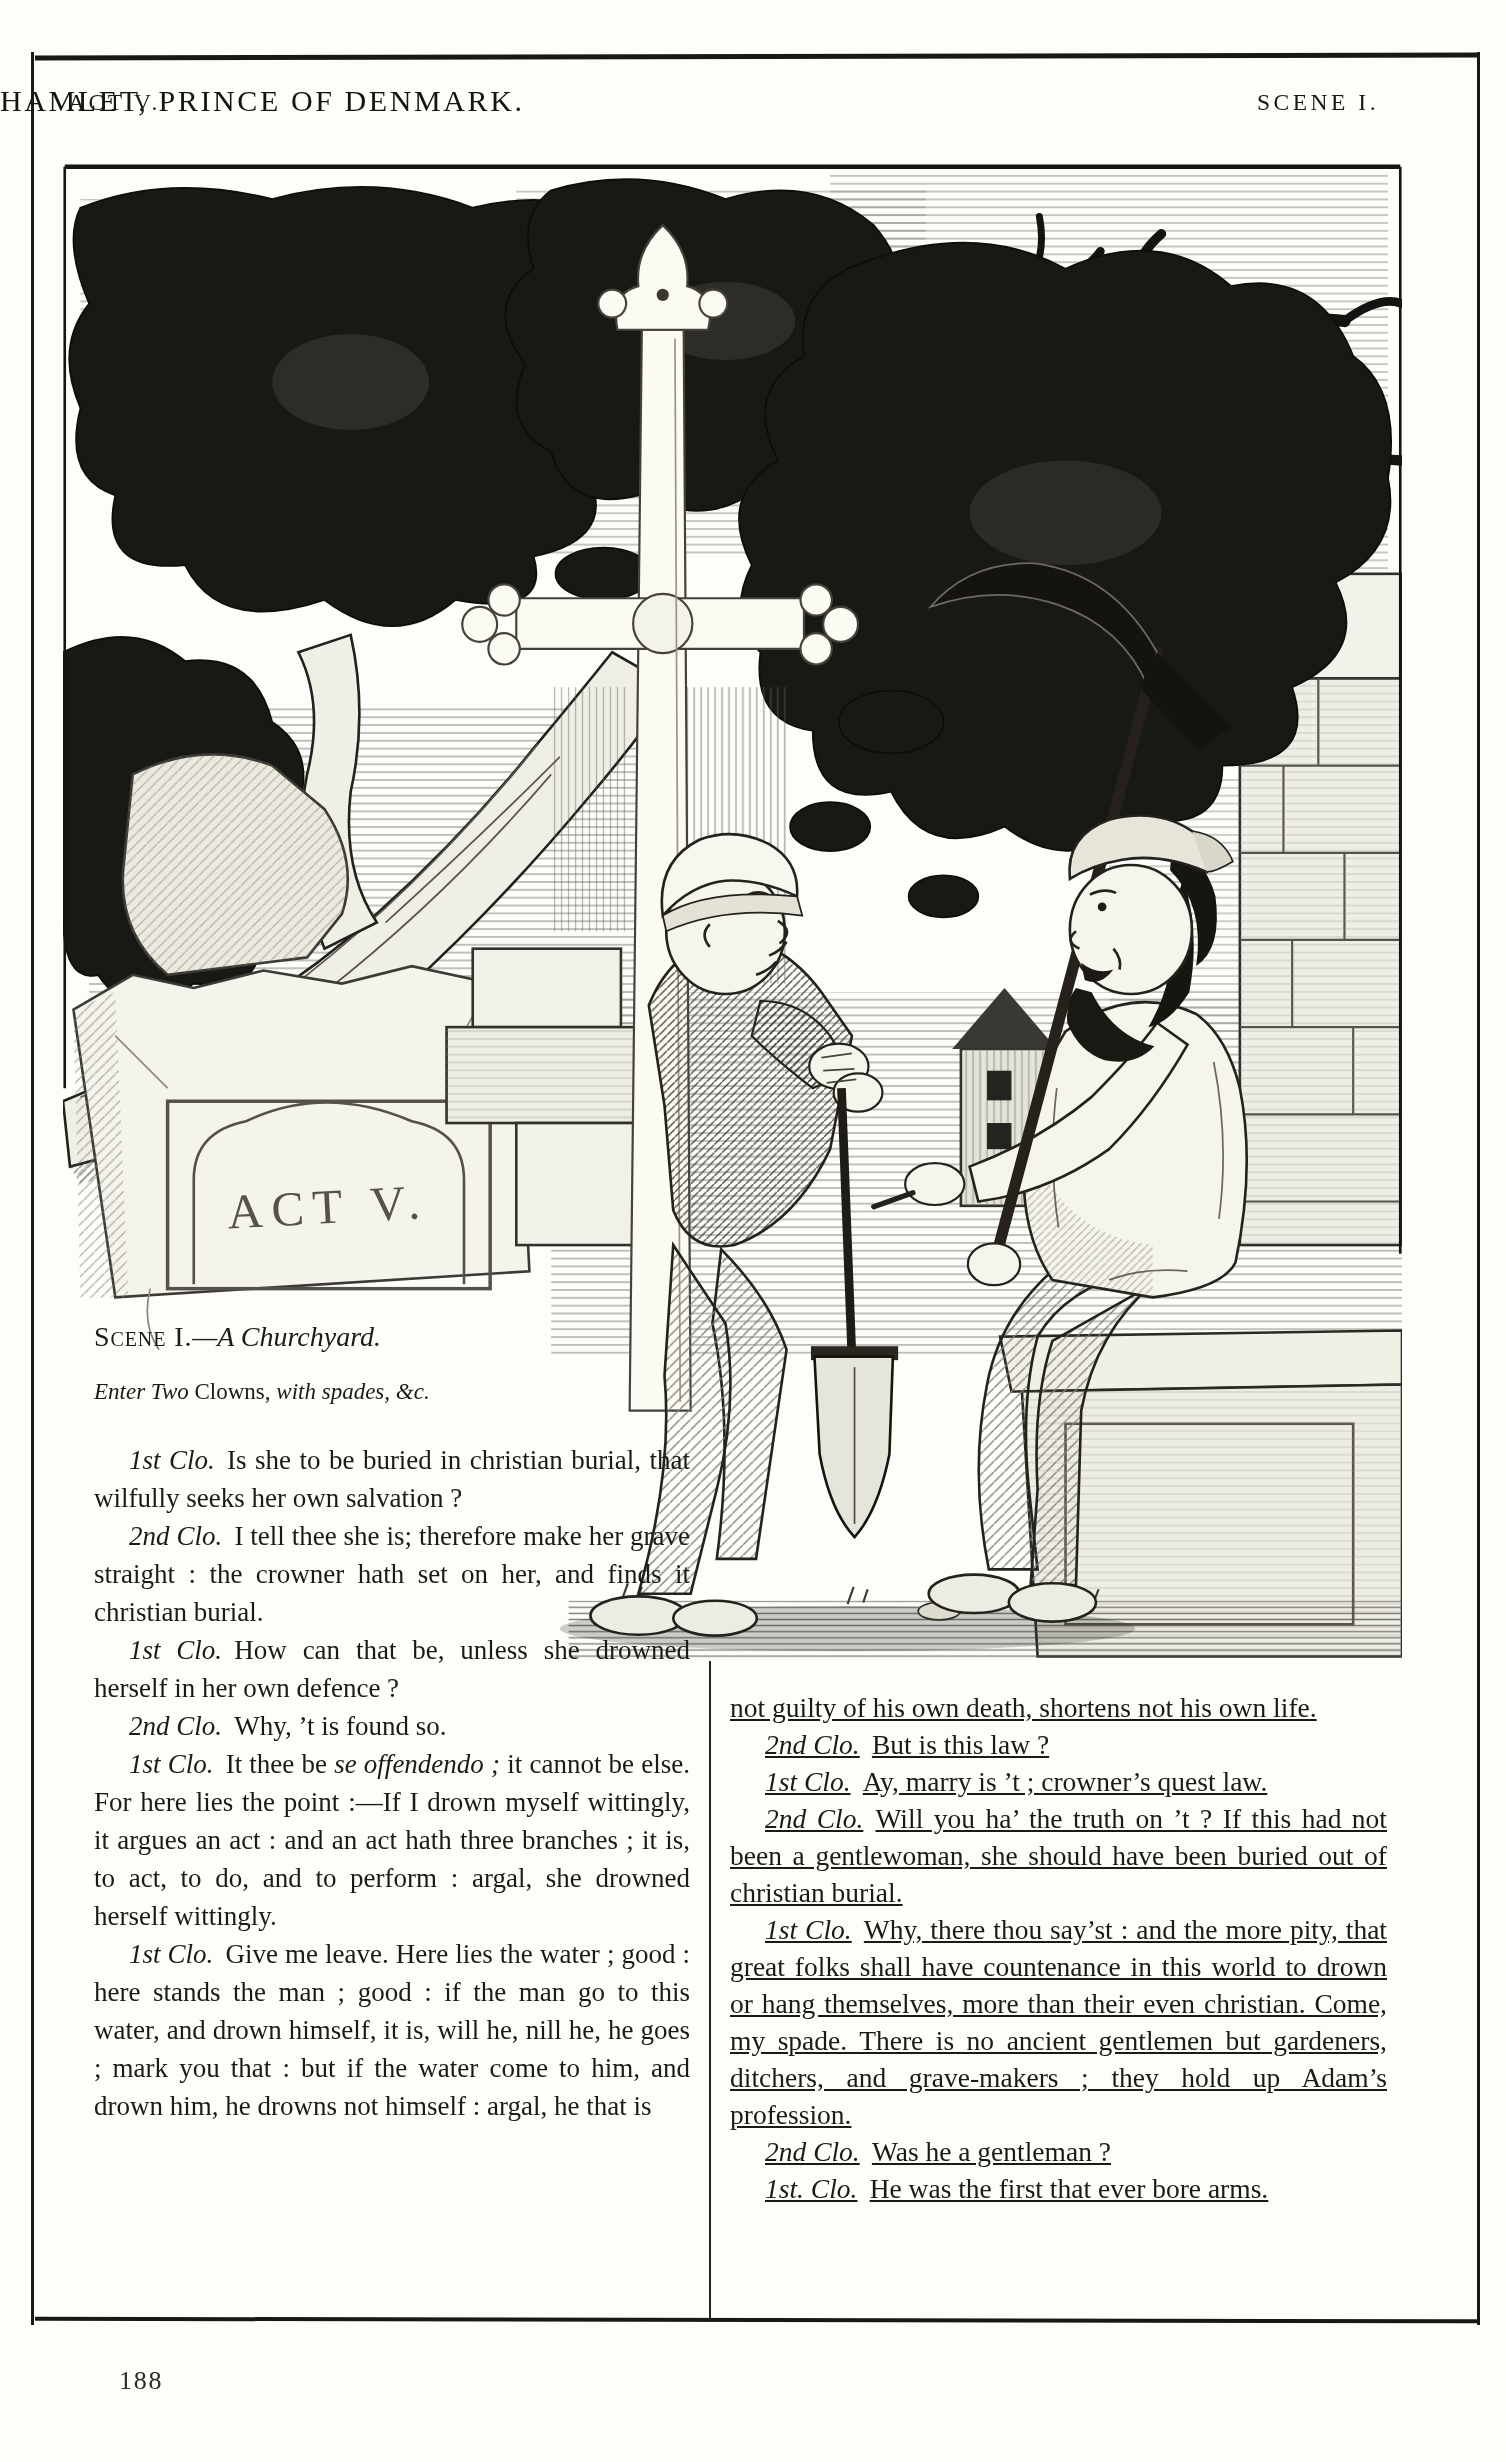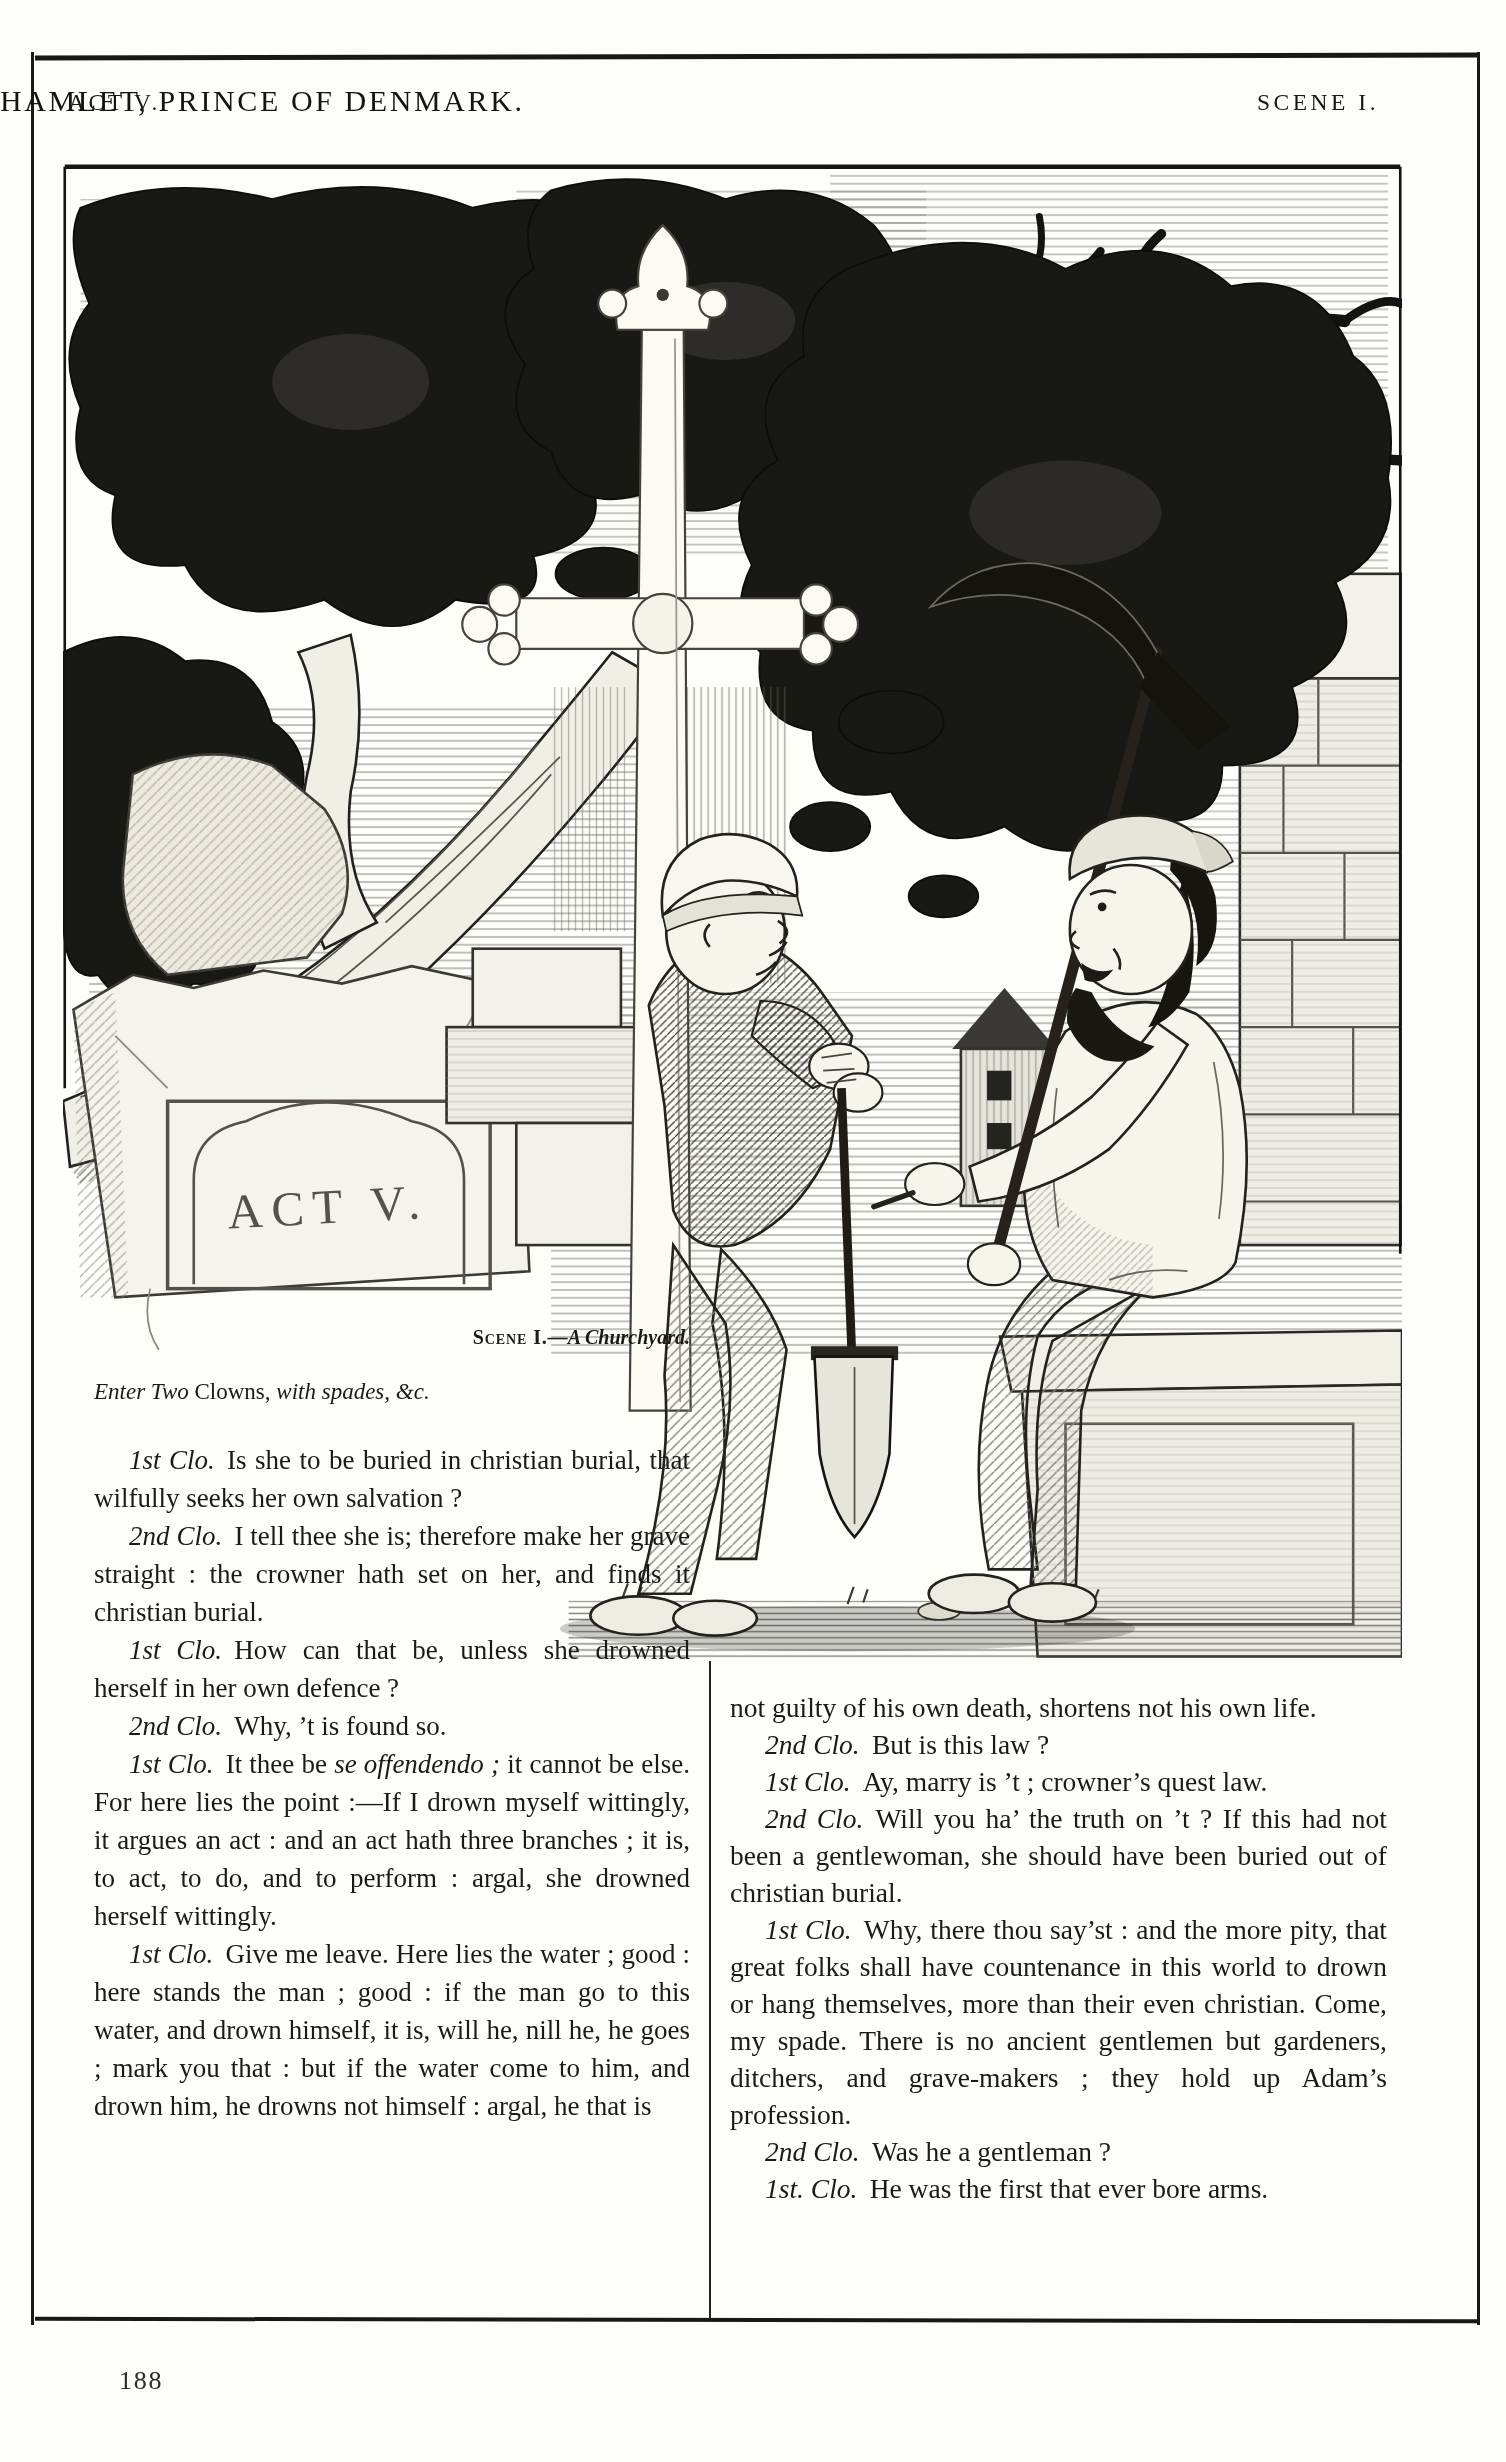--- a/index.html
+++ b/index.html
@@ -16,28 +16,28 @@
   #rule-bottom{left:35px;top:2318px;width:1442px;height:3.5px;transform:rotate(0.1deg);}
   #col-divider{left:709px;top:1661px;width:1.7px;height:657px;background:#23231f;}
   .hdr{position:absolute;top:89px;font-size:23.5px;letter-spacing:3.5px;color:#171714;}
   #hdr-act{left:68px;}
   #hdr-scene{right:127px;}
   #hdr-title{left:0;right:0;text-align:left;top:84px;position:absolute;
     font-size:30px;letter-spacing:2.6px;color:#141412;}
   #engraving{position:absolute;left:63px;top:164px;width:1339px;height:1497px;}
   #left-col{position:absolute;left:94px;top:1318px;width:596px;}
   #right-col{position:absolute;left:730px;top:1689px;width:657px;}
-  .scene-heading{text-align:right;font-size:20px;line-height:38px;font-weight:bold;}
+  .scene-heading{text-align:left;font-size:28px;line-height:38px;}
   .sc{font-variant:small-caps;letter-spacing:0.9px;}
   .it{font-style:italic;}
   .stage-direction{text-align:left;font-size:23px;line-height:38px;margin-top:17px;}
   .dialogue{margin-top:30px;}
   #right-col .dialogue{margin-top:0;}
   p.para{margin:0;font-size:27px;line-height:38px;text-align:justify;text-indent:35px;}
-  #right-col p.para{line-height:37px;font-size:27.5px;}
+  #right-col p.para{line-height:37px;font-size:27.5px;text-decoration:underline;}
   p.para.cont{text-indent:0;}
   .speaker{font-style:italic;margin-right:12.2px;white-space:nowrap;margin-top:16px;}
   #page-number{position:absolute;left:119px;top:2346px;font-size:26px;letter-spacing:1.7px;color:#2b2b27;margin-top:20px;}
 </style>
 </head>
 <body>
 
 <div id="page">
 
   <div class="rule" id="rule-top"></div>

